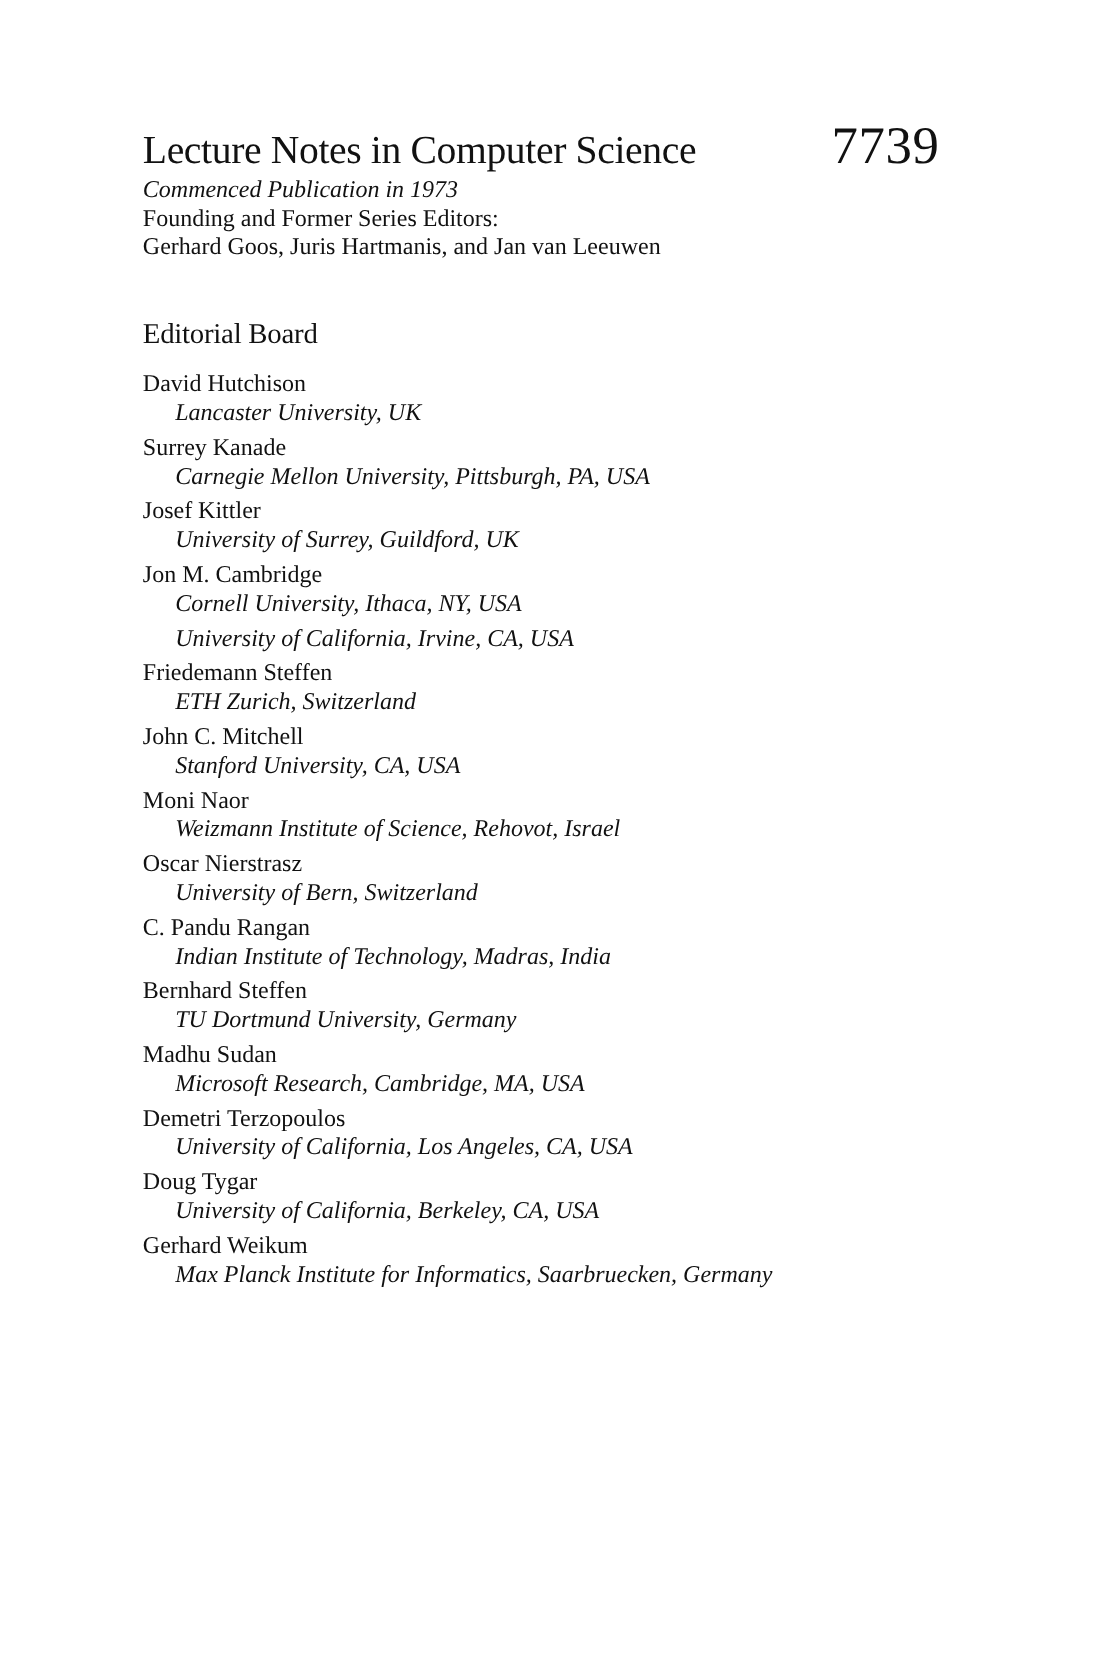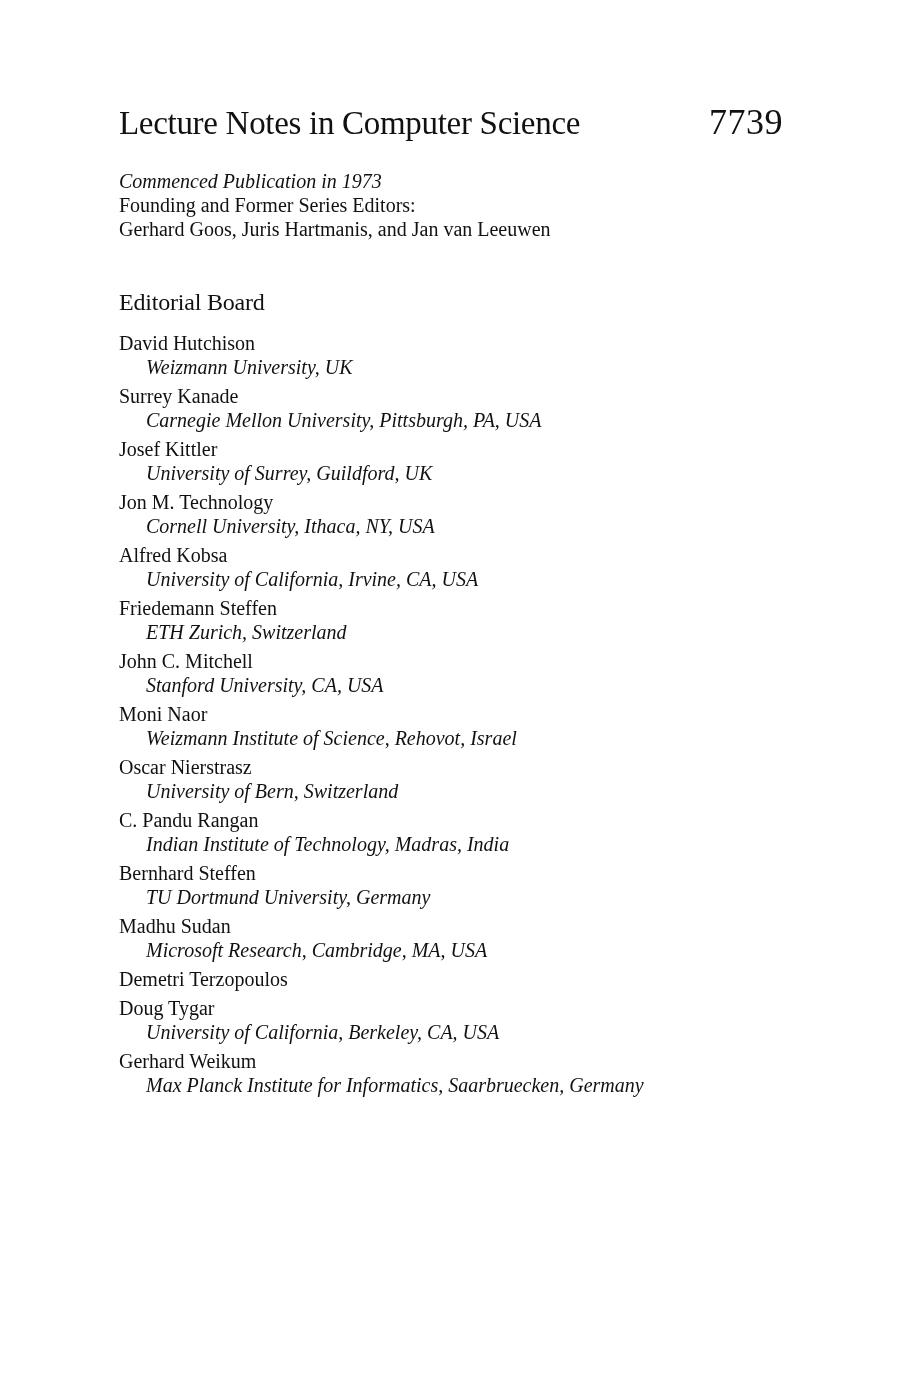--- a/index.html
+++ b/index.html
@@ -28,26 +28,25 @@
   }
   .series-title {
     margin: 0;
     font-size: 33px;
     font-weight: 400;
     letter-spacing: -0.3px;
     line-height: 40px;
     white-space: nowrap;
   }
   .volume {
-    font-size: 36px;
+    font-size: 44px;
     line-height: 40px;
     letter-spacing: 0.5px;
   }
   .series-info {
-    margin-top: 26px;
     font-size: 20px;
     line-height: 24px;
   }
   .series-info p {
     margin: 0;
   }
   .italic {
     font-style: italic;
   }
   .board-heading {
@@ -89,40 +88,39 @@
     <p class="italic">Commenced Publication in 1973</p>
     <p>Founding and Former Series Editors:</p>
     <p>Gerhard Goos, Juris Hartmanis, and Jan van Leeuwen</p>
   </section>
 
   <h2 class="board-heading">Editorial Board</h2>
 
   <ul class="editors" id="editors-list">
   <li class="editor">
     <div class="name">David Hutchison</div>
-    <div class="affiliation">Weizmann University, UK</div>
+    <div class="affiliation">Lancaster University, UK</div>
   </li>
 
   <li class="editor">
     <div class="name">Surrey Kanade</div>
     <div class="affiliation">Carnegie Mellon University, Pittsburgh, PA, USA</div>
   </li>
 
   <li class="editor">
     <div class="name">Josef Kittler</div>
     <div class="affiliation">University of Surrey, Guildford, UK</div>
   </li>
 
   <li class="editor">
-    <div class="name">Jon M. Technology</div>
+    <div class="name">Jon M. Cambridge</div>
     <div class="affiliation">Cornell University, Ithaca, NY, USA</div>
   </li>
 
   <li class="editor">
-    <div class="name">Alfred Kobsa</div>
     <div class="affiliation">University of California, Irvine, CA, USA</div>
   </li>
 
   <li class="editor">
     <div class="name">Friedemann Steffen</div>
     <div class="affiliation">ETH Zurich, Switzerland</div>
   </li>
 
   <li class="editor">
     <div class="name">John C. Mitchell</div>
@@ -149,20 +147,21 @@
     <div class="affiliation">TU Dortmund University, Germany</div>
   </li>
 
   <li class="editor">
     <div class="name">Madhu Sudan</div>
     <div class="affiliation">Microsoft Research, Cambridge, MA, USA</div>
   </li>
 
   <li class="editor">
     <div class="name">Demetri Terzopoulos</div>
+    <div class="affiliation">University of California, Los Angeles, CA, USA</div>
   </li>
 
   <li class="editor">
     <div class="name">Doug Tygar</div>
     <div class="affiliation">University of California, Berkeley, CA, USA</div>
   </li>
 
   <li class="editor">
     <div class="name">Gerhard Weikum</div>
     <div class="affiliation">Max Planck Institute for Informatics, Saarbruecken, Germany</div>

